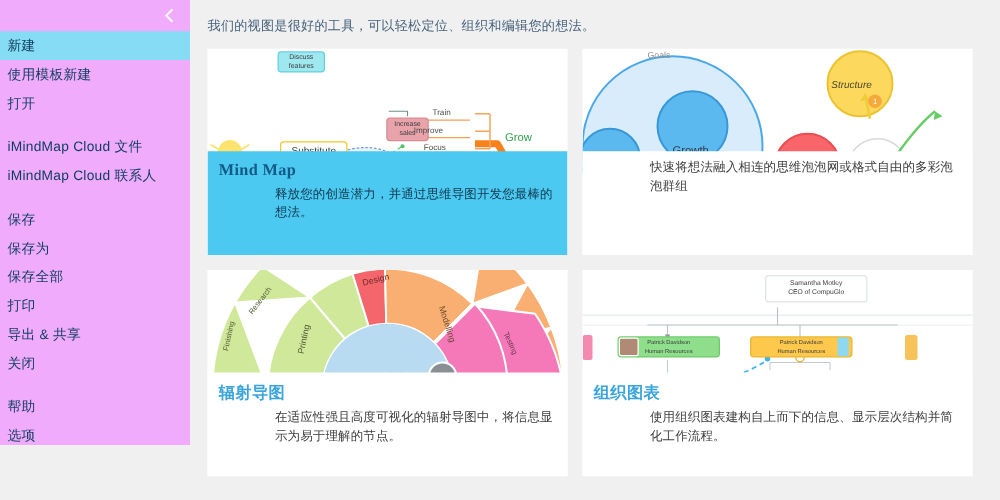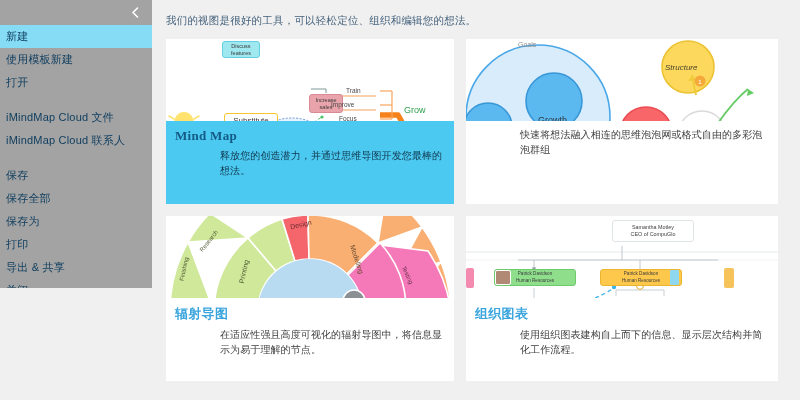--- a/index.html
+++ b/index.html
@@ -6,22 +6,22 @@
   html, body {
     width: 800px; height: 400px;
     overflow: hidden;
     background: #f0f0f0;
     font-family: "Liberation Sans", "DejaVu Sans", sans-serif;
   }
   .app { display: flex; width: 800px; height: 400px; }
 
   
   .sidebar {
-    width: 152px; height: 288px;
-    background: #a3a3a3;
+    width: 152px; height: 356px;
+    background: #f0abfc;
     flex: 0 0 152px;
     position: relative;
     overflow: hidden;
   }
   .sidebar-top {
     height: 25px;
     display: flex; align-items: center; justify-content: flex-end;
     padding-right: 11px;
   }
   .back-icon {
@@ -168,24 +168,24 @@
           <span>iMindMap Cloud 文件</span>
         </div>
       <div class="menu-item">
           <span>iMindMap Cloud 联系人</span>
         </div>
       <div class="menu-gap"></div>
       <div class="menu-item">
           <span>保存</span>
         </div>
       <div class="menu-item">
+          <span>保存为</span>
+        </div>
+      <div class="menu-item">
           <span>保存全部</span>
-        </div>
-      <div class="menu-item">
-          <span>保存为</span>
         </div>
       <div class="menu-item">
           <span>打印</span>
         </div>
       <div class="menu-item">
           <span>导出 &amp; 共享</span>
         </div>
       <div class="menu-item">
           <span>关闭</span>
         </div>

